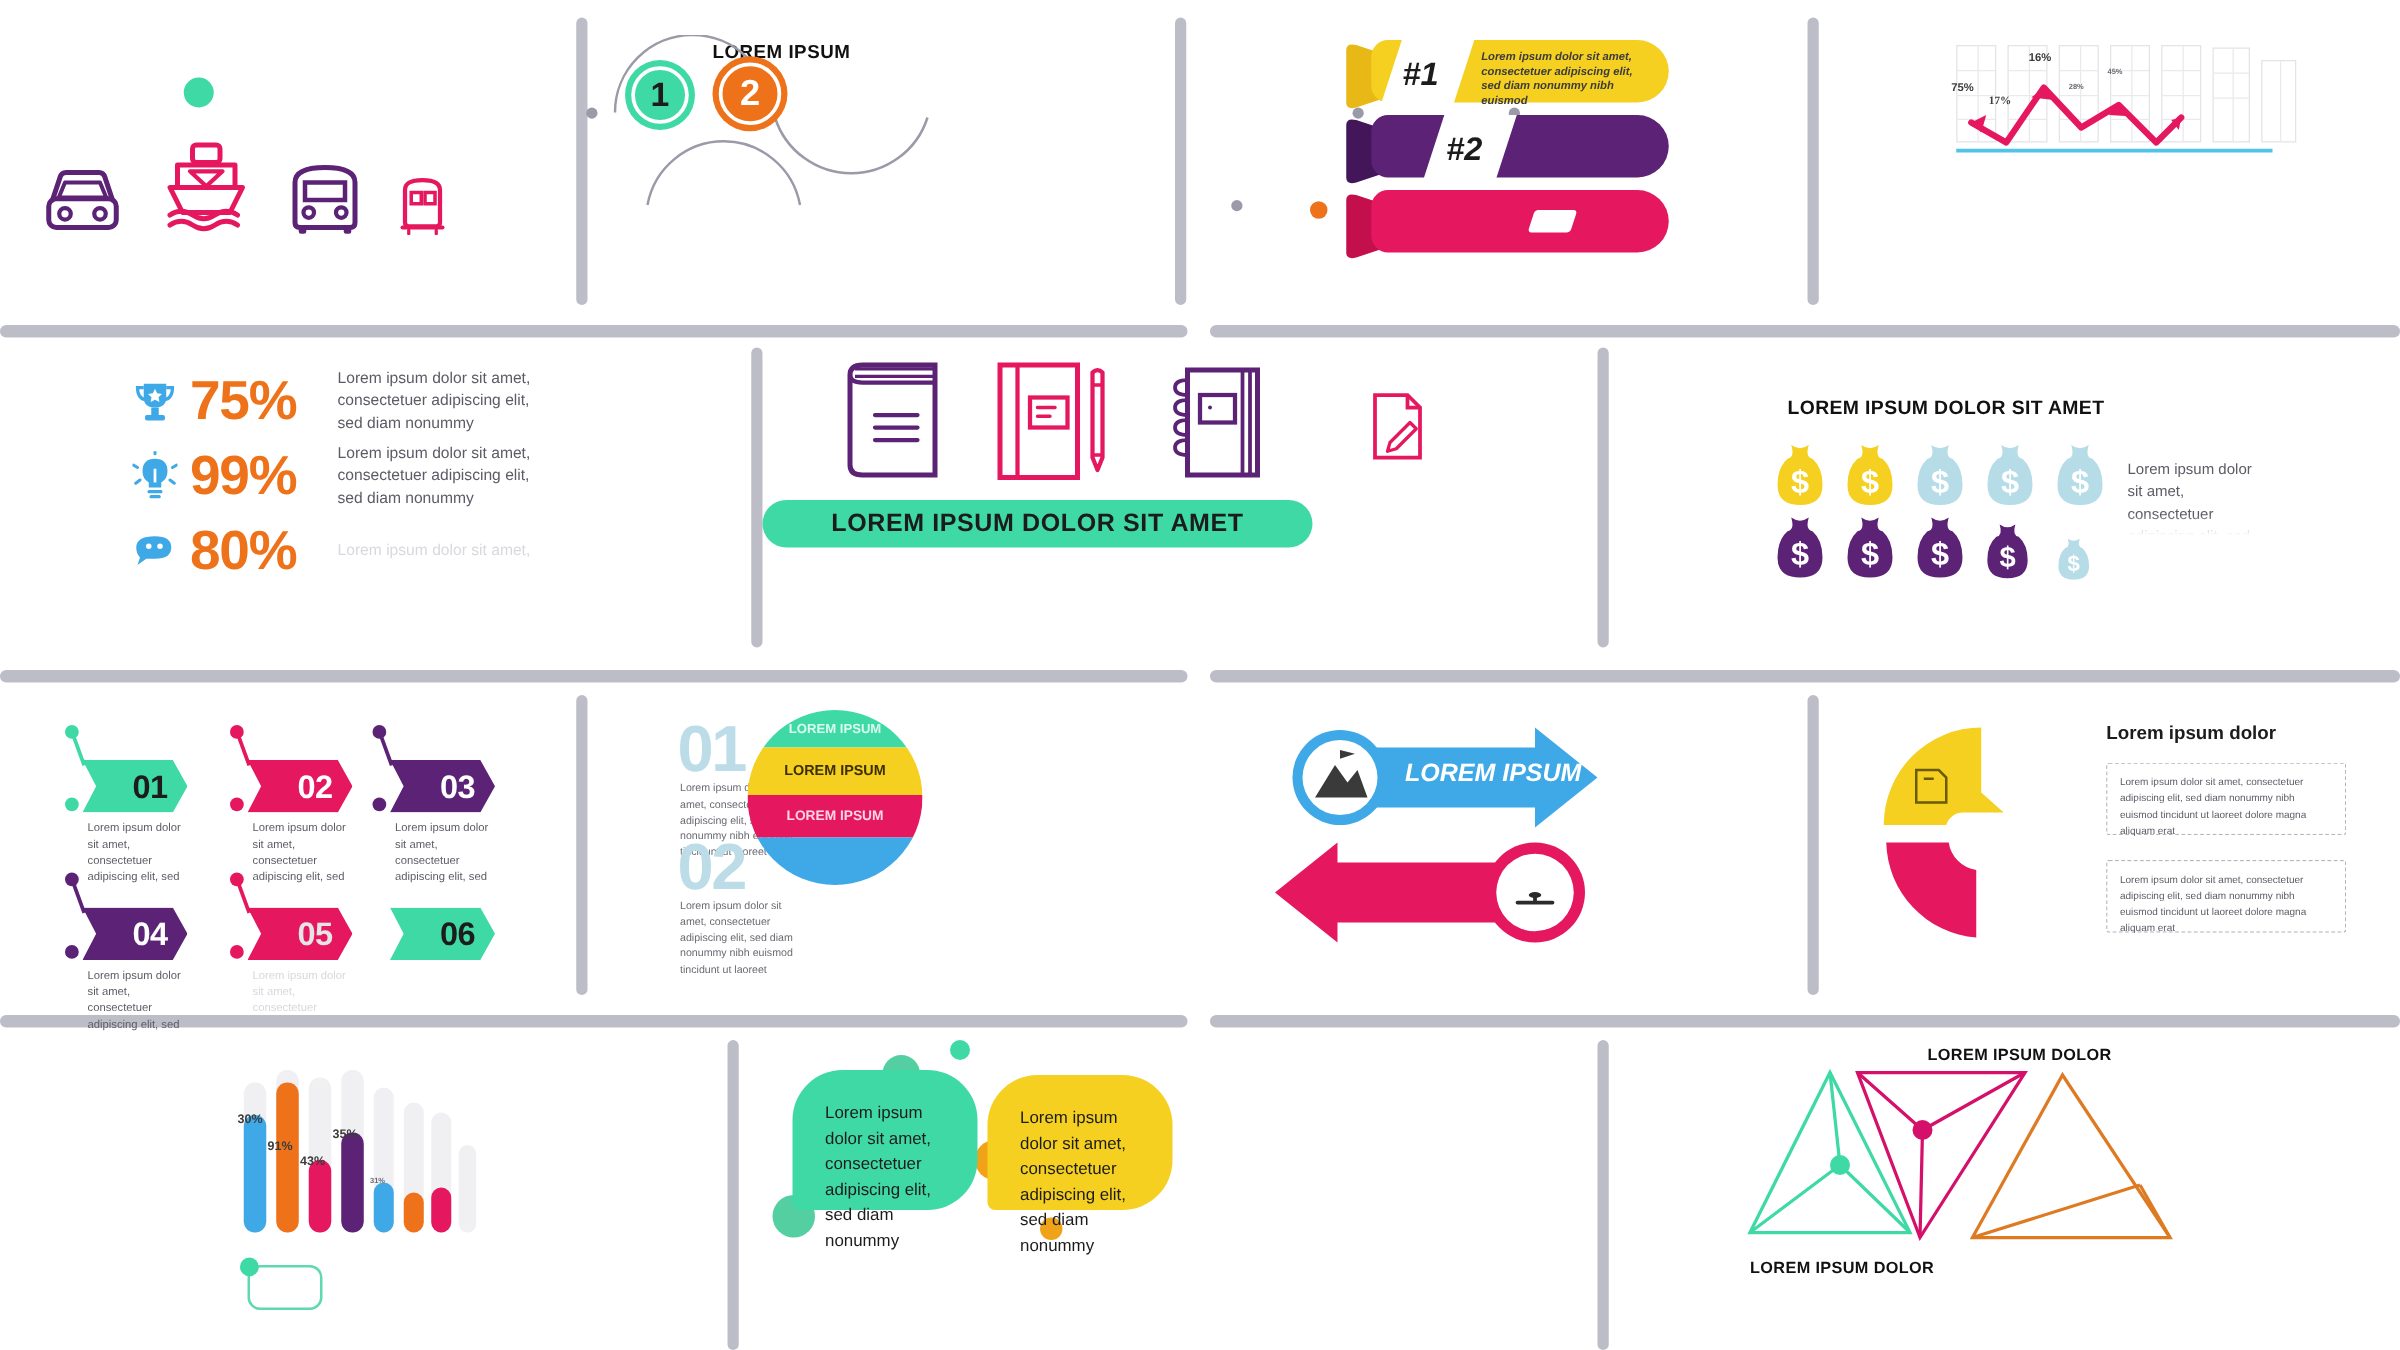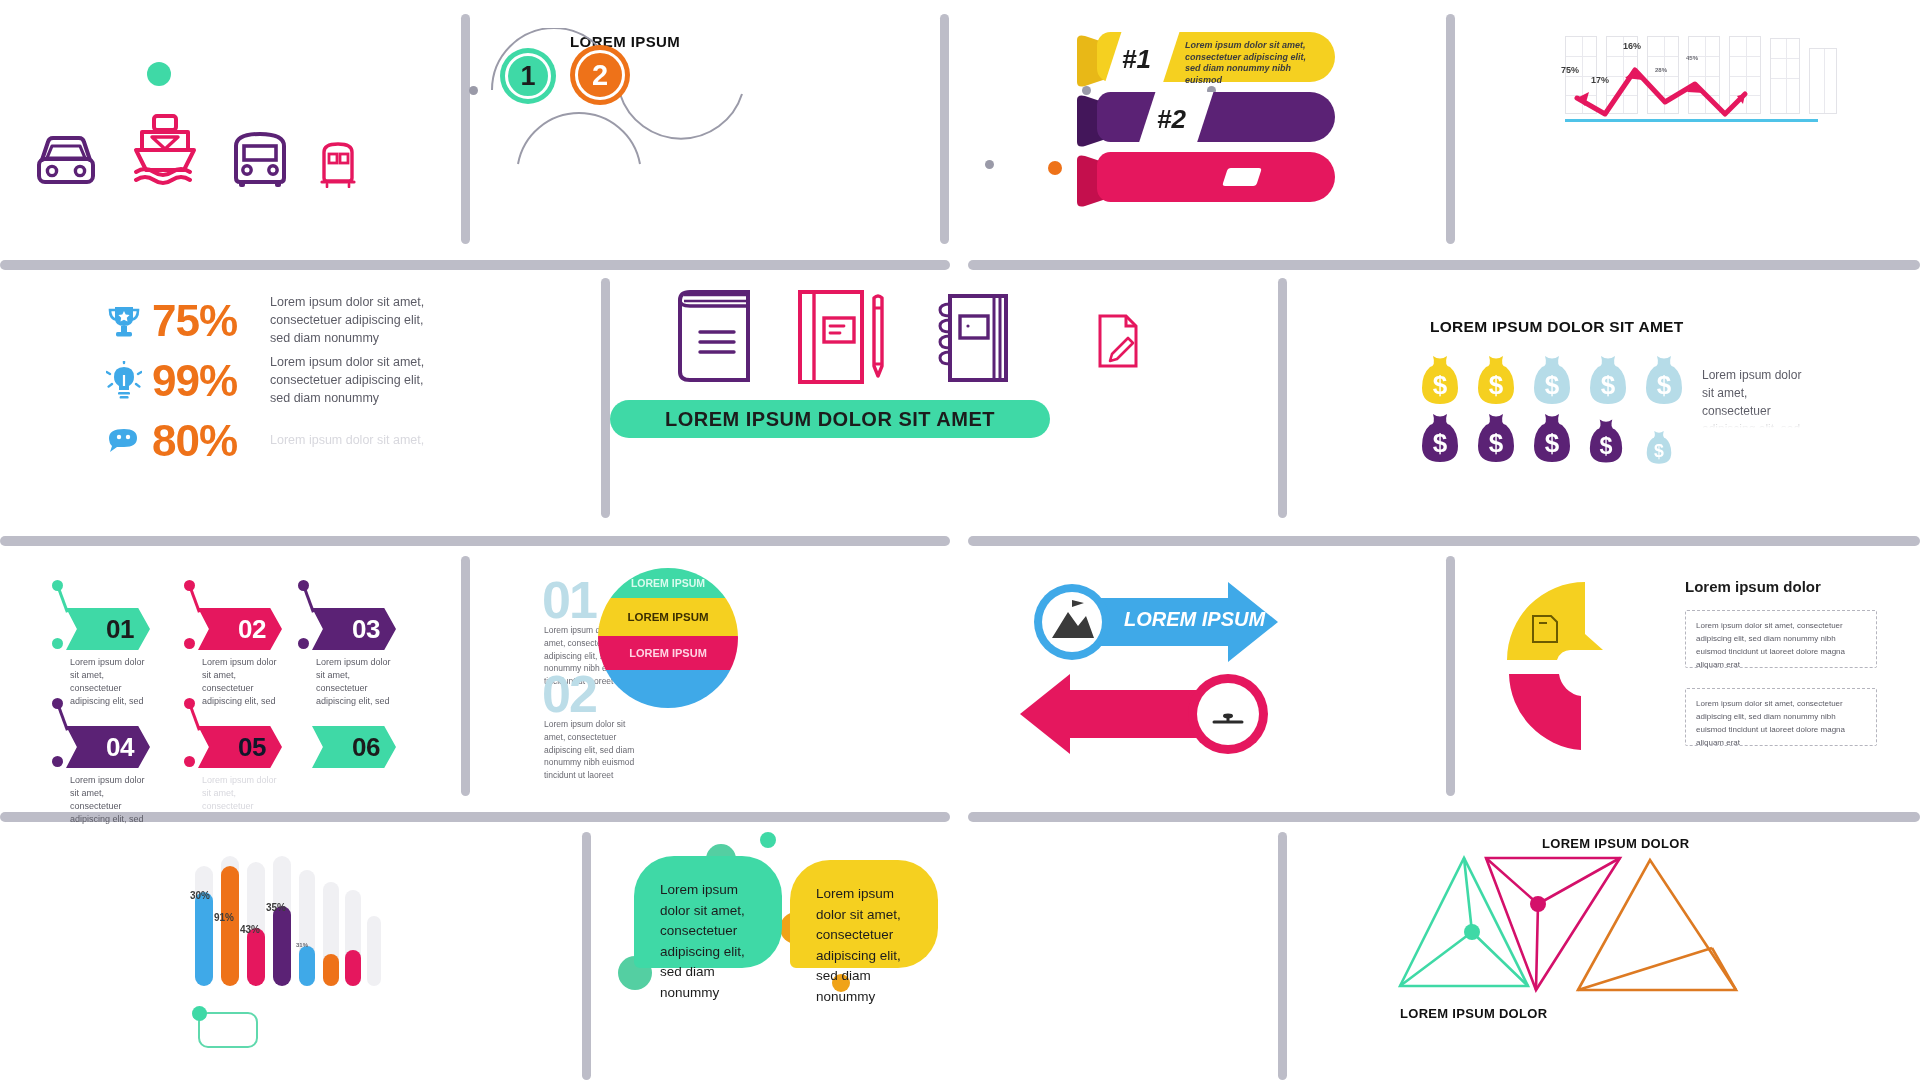--- a/index.html
+++ b/index.html
@@ -315,21 +315,21 @@
       <polyline points="18,68 46,84 76,40 106,72 136,54 166,84 186,64" fill="none" stroke="#e5175e" stroke-width="5" stroke-linejoin="round" stroke-linecap="round"></polyline>
       <path d="M18 68 L30 62 L26 76 Z" fill="#e5175e"></path>
       <path d="M76 40 L66 48 L84 50 Z" fill="#e5175e"></path>
       <path d="M136 54 L128 62 L145 63 Z" fill="#e5175e"></path>
       <path d="M186 64 L178 66 L184 74 Z" fill="#e5175e"></path>
     </svg>
 
     <div class="chart-base" style="left:110px; top:119px; width:253px;"></div>
 
     <div class="pct-lbl" style="left:106px; top:65px;">75%</div>
-    <div class="pct-lbl" style="left:136px; top:75px;">17%</div>
+    <div class="pct-lbl" style="left:136px; top:75px;font-family:Liberation Serif, serif;">17%</div>
     <div class="pct-lbl" style="left:168px; top:41px;">16%</div>
     <div class="pct-lbl sm" style="left:200px; top:67px;">28%</div>
     <div class="pct-lbl sm" style="left:231px; top:55px;">45%</div>
   </div>
 
   <div class="panel" style="left:0; top:270px; width:598px; height:262px;">
 
     <div class="pct-row" style="left:104px; top:24px;">
       <div class="pct-icon">
         <svg width="36" height="38" viewBox="0 0 36 38">
@@ -501,21 +501,21 @@
         <span class="chev-num" style="color:#ffffff;">04</span>
       </div>
       <div class="chev-dot" style="left:0; top:58px; background:#5b2275;"></div>
       <div class="chev-desc" style="left:18px; top:76px;">Lorem ipsum dolor sit amet, consectetuer adipiscing elit, sed</div>
     </div>
 
     <div class="chev" style="left:184px; top:150px;">
       <div class="chev-dot" style="left:0; top:0; background:#e5175e;"></div>
       <div class="chev-stick" style="left:5px; top:8px; height:26px; background:#e5175e; transform:rotate(-20deg); transform-origin: top;"></div>
       <div class="chev-shape" style="left:14px; top:28px; width:84px; background:#e5175e;">
-        <span class="chev-num" style="color:#0f172a;">05</span>
+        <span class="chev-num" style="color:#e5e5e5;">05</span>
       </div>
       <div class="chev-dot" style="left:0; top:58px; background:#e5175e;"></div>
       <div class="chev-desc faded" style="left:18px; top:76px;">Lorem ipsum dolor sit amet, consectetuer</div>
     </div>
 
     <div class="chev" style="left:298px; top:150px;">
       <div class="chev-shape" style="left:14px; top:28px; width:84px; background:#3fd9a6;">
         <span class="chev-num" style="color:#1c1c1c;">06</span>
       </div>
     </div>

